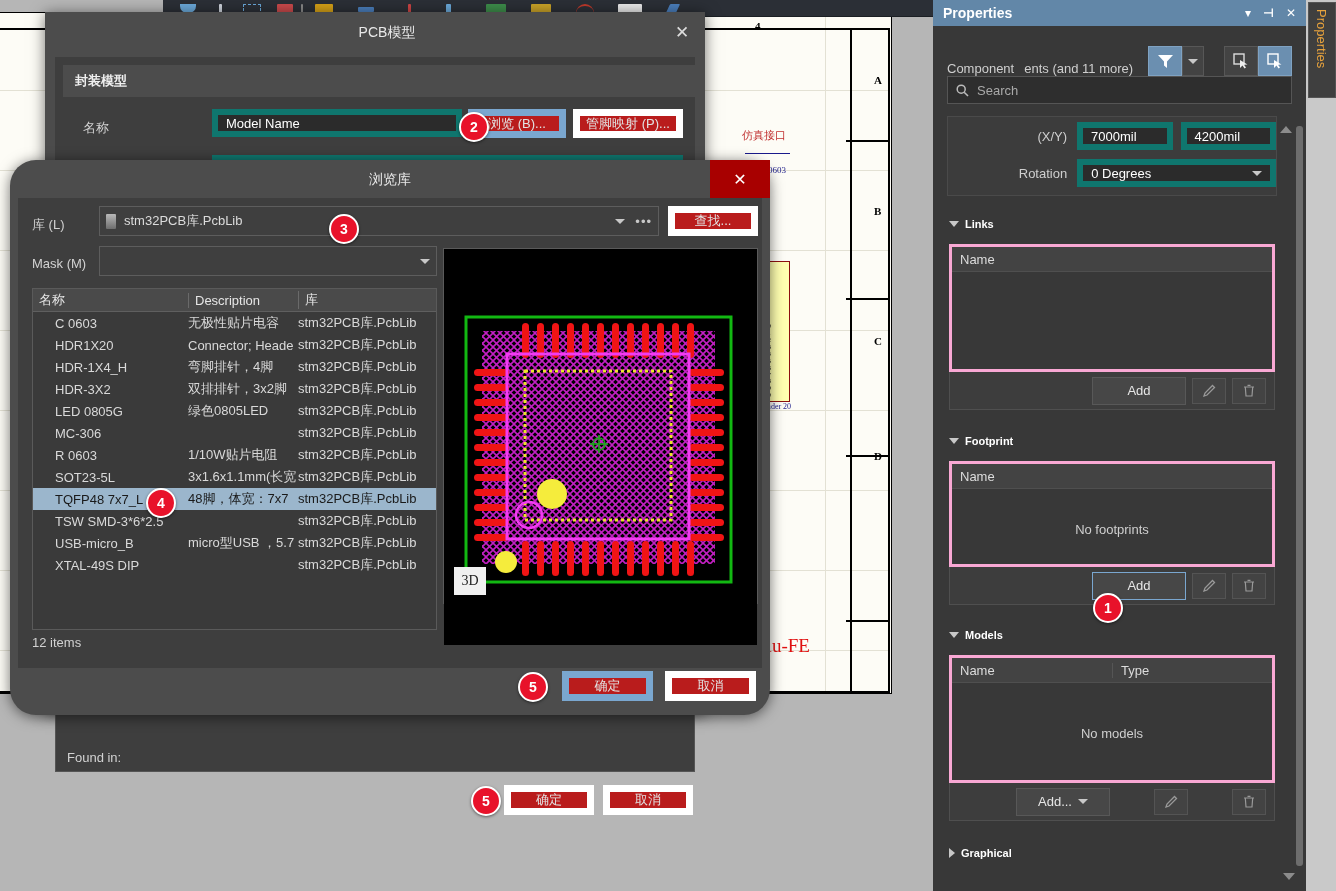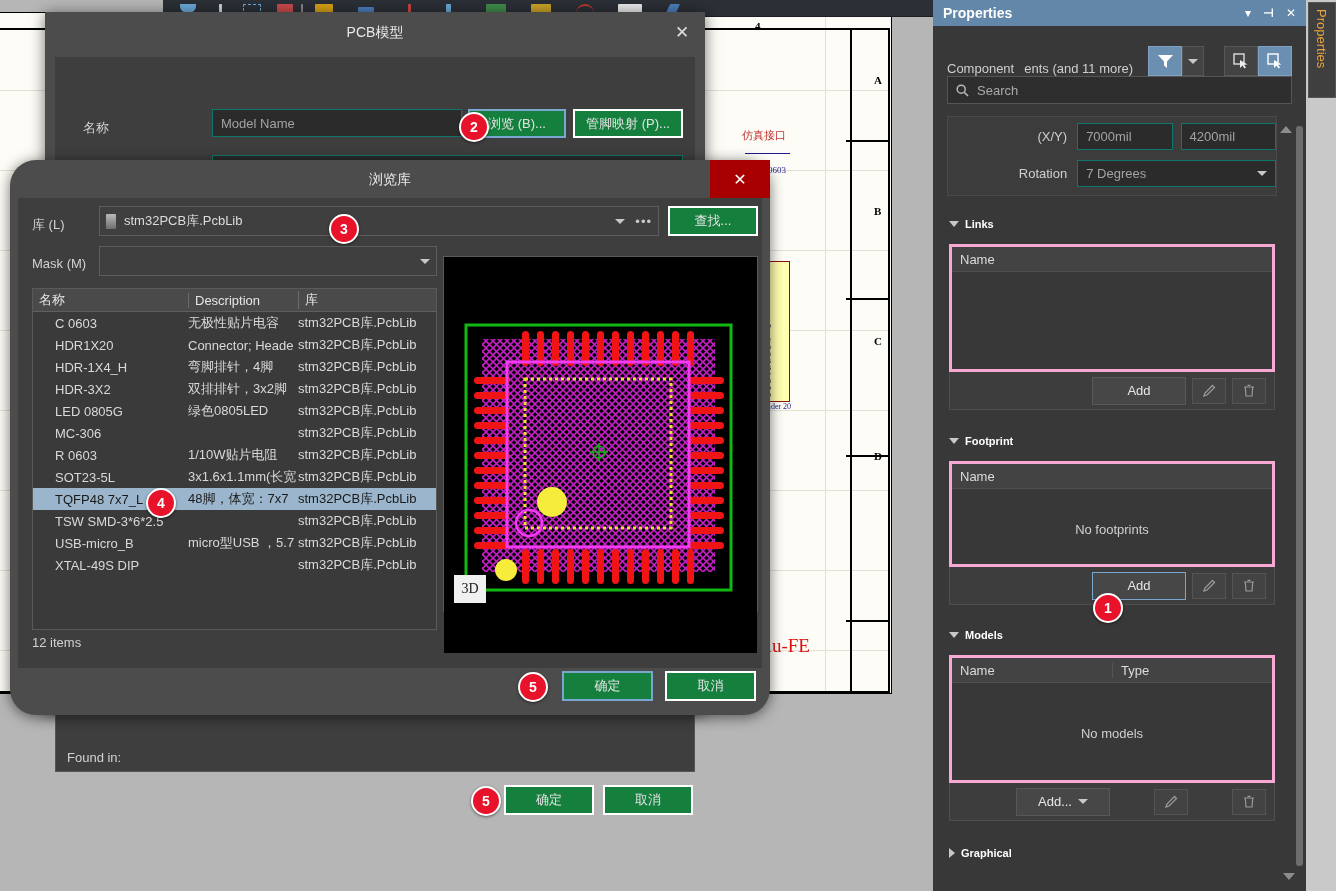--- a/index.html
+++ b/index.html
@@ -19,31 +19,31 @@
 
   .toolbar-strip{position:absolute;left:163px;top:0;width:770px;height:16px;
                  background:#2b2f36;border-bottom:1px solid #1b1f24;}
   .tb-ico{position:absolute;top:4px;height:9px;border-radius:1px;}
 
   
   .dlg{position:absolute;background:#4c4c4c;box-shadow:0 2px 14px rgba(0,0,0,.55);}
   .dlg-title{color:#e8e8e8;font-size:14px;text-align:center;line-height:40px;}
   .dlg-body{background:#3e3e3e;}
 
-  .btn{background:#15803d;border:2px solid #ffffff;color:#e2e2e2;font-size:13px;
+  .btn{background:#b91c1c;border:7px solid #ffffff;color:#e2e2e2;font-size:13px;
        display:flex;align-items:center;justify-content:center;cursor:pointer;
        box-sizing:border-box;}
   .btn.primary{border-color:#7aa7d0;}
-  .field{background:#2b2b2b;border:1px solid #0f766e;color:#a3a3a3;font-size:13px;
+  .field{background:#2b2b2b;border:6px solid #0f766e;color:#ffffff;font-size:13px;
          display:flex;align-items:center;padding:8px 8px;box-sizing:border-box;}
   .lbl{color:#d2d2d2;font-size:13px;}
 
   
   #pcbmodel{left:45px;top:12px;width:660px;height:700px;}
-  #pcbmodel .dlg-title{width:100%;}
+  #pcbmodel .dlg-title{width:100%;margin-left:12px;}
   .close-x{position:absolute;right:12px;top:10px;width:22px;height:22px;color:#dcdcdc;
            font-size:17px;line-height:22px;text-align:center;cursor:pointer;}
   .group-hdr{background:#4c4c4c;color:#efefef;font-weight:bold;font-size:13px;
              display:flex;align-items:center;padding-left:12px;}
 
   
   #browse{left:10px;top:160px;width:760px;height:555px;border-radius:26px;}
   #browse .dlg-title{width:100%;line-height:38px;}
   .redclose{position:absolute;right:0;top:0;width:60px;height:38px;background:#a80000;
             color:#fff;font-size:16px;display:flex;align-items:center;justify-content:center;
@@ -197,20 +197,21 @@
     <div class="tb-ico" style="left:413px;width:18px;background:transparent;border-top:2px solid #c0392b;border-radius:9px 9px 0 0;"></div>
     <div class="tb-ico" style="left:455px;width:24px;background:#e9e9e9;"></div>
     <div class="tb-ico" style="left:505px;width:10px;background:#4a7ebb;transform:skewX(-25deg);"></div>
   </div>
 
   <div class="dlg" id="pcbmodel">
     <div class="dlg-title">PCB模型</div>
     <div class="close-x">✕</div>
 
     <div class="dlg-body" style="position:absolute;left:10px;top:45px;width:640px;height:610px;">
+      <div class="group-hdr" style="position:absolute;left:8px;top:8px;width:624px;height:32px;">封装模型</div>
 
       <div class="lbl" style="position:absolute;left:28px;top:62px;">名称</div>
       <div class="field" style="position:absolute;left:157px;top:52px;width:250px;height:28px;">Model Name</div>
       <div class="btn primary" style="position:absolute;left:413px;top:52px;width:98px;height:29px;">浏览 (B)...</div>
       <div class="btn" style="position:absolute;left:518px;top:52px;width:110px;height:29px;">管脚映射 (P)...</div>
 
       <div class="lbl" style="position:absolute;left:28px;top:108px;">描述</div>
       <div class="field" style="position:absolute;left:157px;top:98px;width:471px;height:28px;">Footprint not found</div>
 
       <div class="lbl" style="position:absolute;left:22px;top:700px;">Found in:</div>
@@ -312,21 +313,21 @@
             </div>
             <div class="lrow">
               <div class="c1">XTAL-49S DIP</div>
               <div class="c2"></div>
               <div class="c3">stm32PCB库.PcbLib</div>
             </div>
           </div>
       </div>
       <div class="lbl" style="position:absolute;left:14px;top:437px;">12 items</div>
 
-      <div class="preview" style="left:425px;top:50px;width:315px;height:356px;margin-top:8px;">
+      <div class="preview" style="left:425px;top:50px;width:315px;height:356px;">
         <svg width="313" height="396" viewBox="0 0 313 396">
           <rect x="0" y="0" width="313" height="396" fill="#000"></rect>
           <defs>
             <pattern id="hatch" width="7" height="7" patternUnits="userSpaceOnUse">
               <path d="M0 0 L7 7 M7 0 L0 7" stroke="#c21fc2" stroke-width="1.6"></path>
             </pattern>
           </defs>
           <rect x="22" y="68" width="265" height="265" fill="none" stroke="#12b812" stroke-width="3"></rect>
           <rect x="38" y="82" width="233" height="233" fill="url(#hatch)"></rect>
           <g fill="#f01414">
@@ -459,21 +460,21 @@
 
     <div class="panel-box" style="position:absolute;left:14px;top:116px;width:330px;height:80px;">
       <div style="display:flex;align-items:center;height:38px;">
         <span class="p-lbl" style="width:120px;text-align:right;padding-right:10px;">(X/Y)</span>
         <span class="field" style="width:96px;height:27px;">7000mil</span>
         <span class="field" style="width:96px;height:27px;margin-left:8px;">4200mil</span>
       </div>
       <div style="display:flex;align-items:center;height:36px;">
         <span class="p-lbl" style="width:120px;text-align:right;padding-right:10px;">Rotation</span>
         <span class="field" style="width:200px;height:27px;">
-          <span>7 Degrees</span>
+          <span>0 Degrees</span>
           <span class="caret" style="margin-left:auto;"></span>
         </span>
       </div>
     </div>
     <div style="position:absolute;right:14px;top:126px;width:0;height:0;
                 border-left:6px solid transparent;border-right:6px solid transparent;border-bottom:7px solid #8c8c8c;"></div>
 
     <div class="sect" style="position:absolute;left:16px;top:218px;">
       <span class="tri"></span>
       <span>Links</span>

